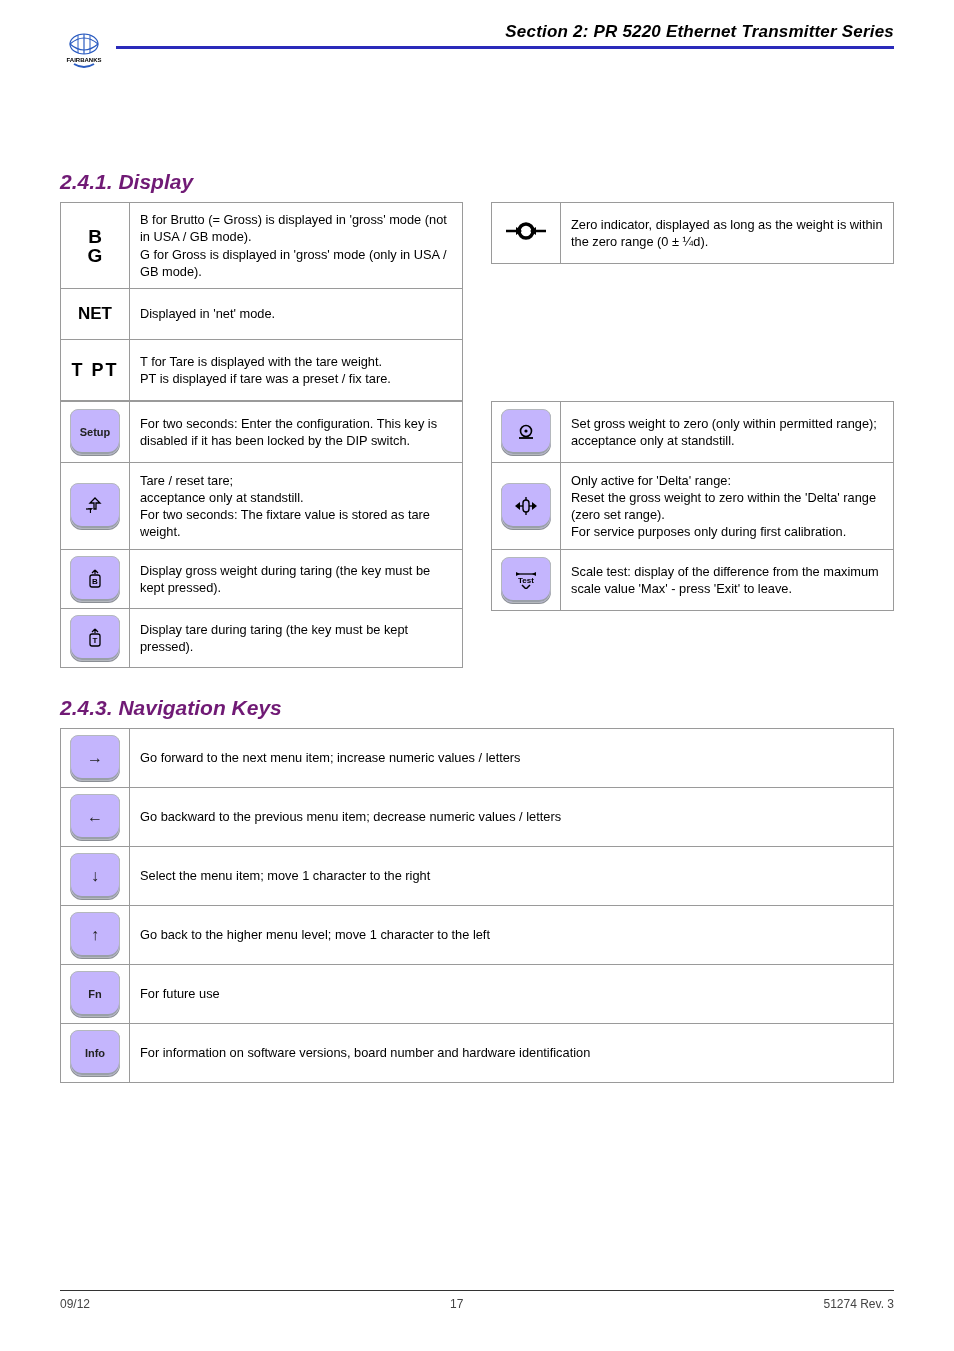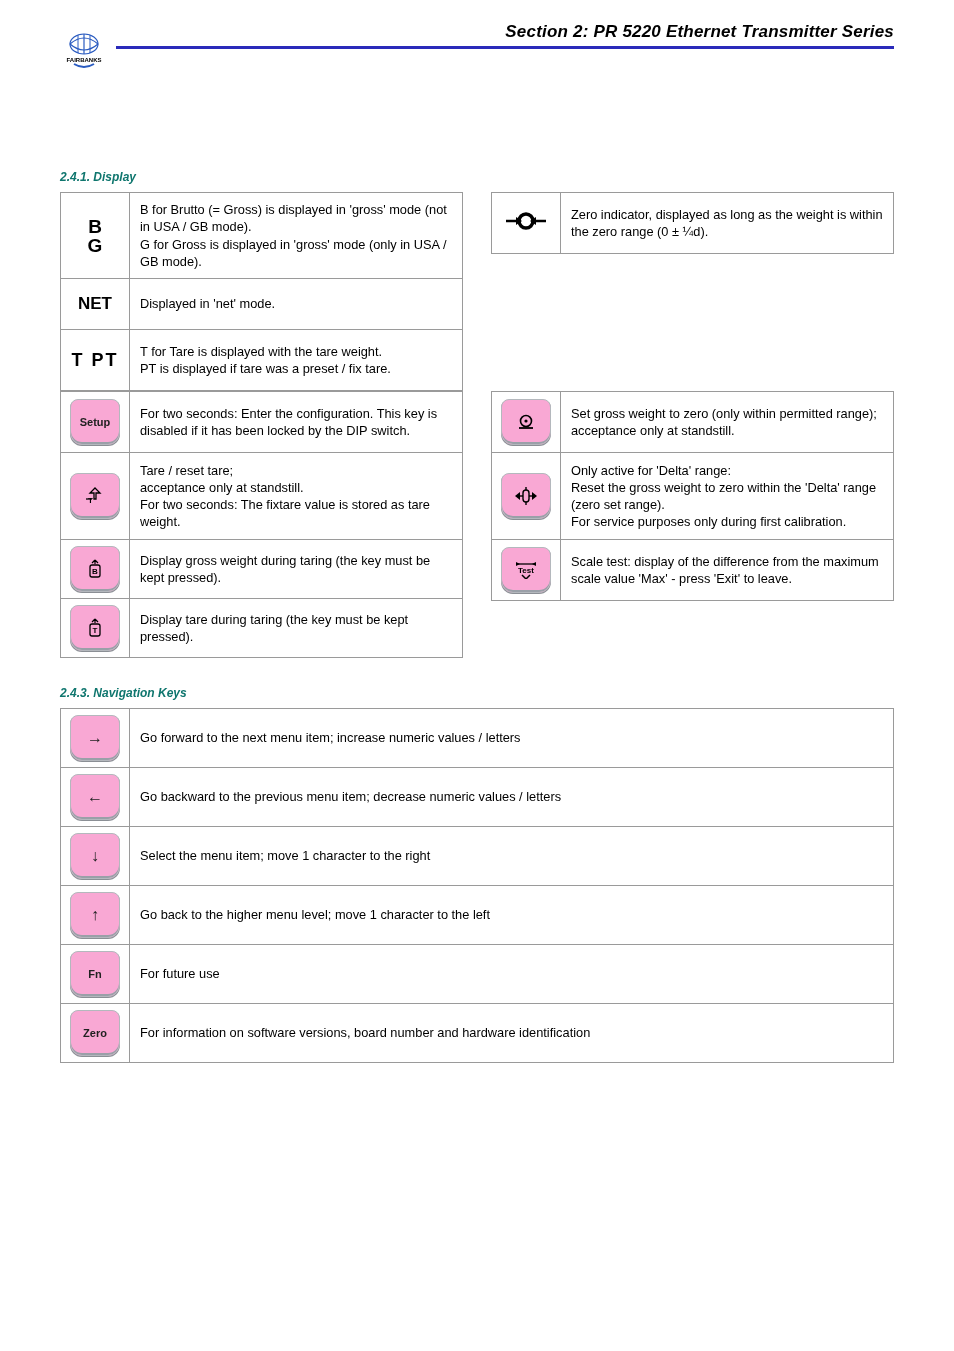--- a/index.html
+++ b/index.html
@@ -45,22 +45,22 @@
     font-size: 17px;
     color: #000;
     letter-spacing: 0.2px;
   }
   .content {
     margin-top: 100px;
   }
   .sub-title {
     font-style: italic;
     font-weight: 900;
-    font-size: 12px;
-    color: #0f766e;
+    font-size: 21px;
+    color: #701a75;
     margin: 28px 0 8px 0;
   }
   .columns {
     display: flex;
     gap: 28px;
     align-items: flex-start;
   }
   .col { flex: 1; }
   .tbl {
     width: 100%;
@@ -90,21 +90,21 @@
     align-items: center;
     justify-content: center;
     min-width: 36px;
     height: 30px;
     padding: 7px 6px;
     border-radius: 8px 8px 12px 12px;
     box-shadow: inset 0 -2px 0 #9aa0a8, 0 1px 0 #8b8f95;
     font-size: 11px;
     font-weight: 700;
     color: #222;
-    background: #f9a8d4;
+    background: #c4b5fd;
     border: 1px solid #b4b8bd;
   }
   .footer {
     position: absolute;
     bottom: 40px;
     left: 60px;
     right: 60px;
     border-top: 1px solid #333;
     padding-top: 6px;
     display: flex;
@@ -336,26 +336,31 @@
             <td class="icon">
               <span class="keycap">
                     <span>Fn</span>
                   </span>
             </td>
             <td class="desc">For future use</td>
           </tr>
           <tr class="short">
             <td class="icon">
               <span class="keycap">
-                    <span>Zero</span>
+                    <span>Info</span>
                   </span>
             </td>
             <td class="desc">For information on software versions, board number and hardware identification</td>
           </tr>
         </tbody>
           </table>
       </div>
     </div>
 
   </div>
 
+  <div class="footer">
+    <span>09/12</span>
+    <span>17</span>
+    <span>51274 Rev. 3</span>
+  </div>
 
 </div>
 
 </body></html>

